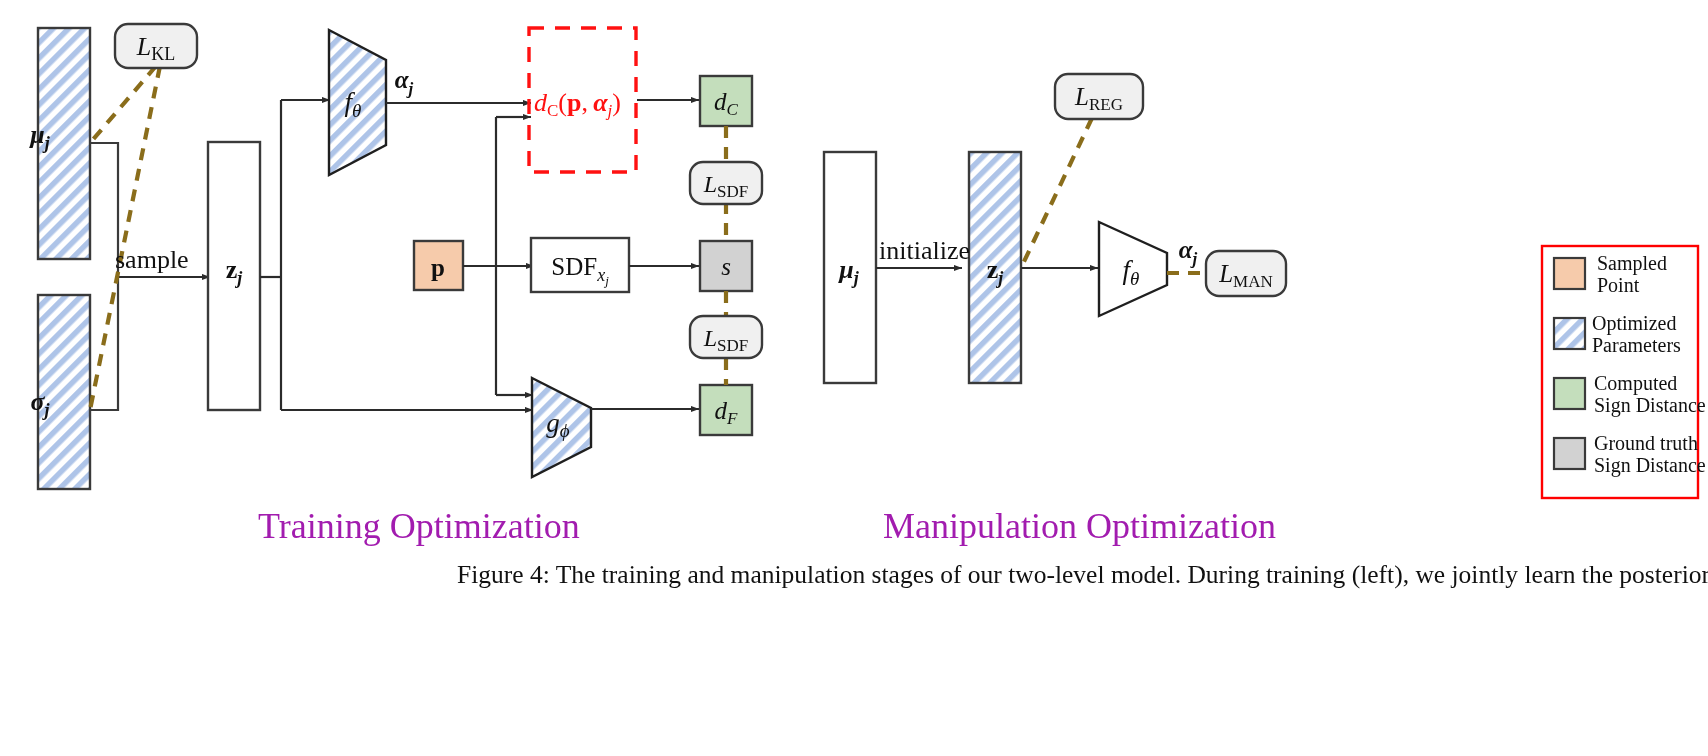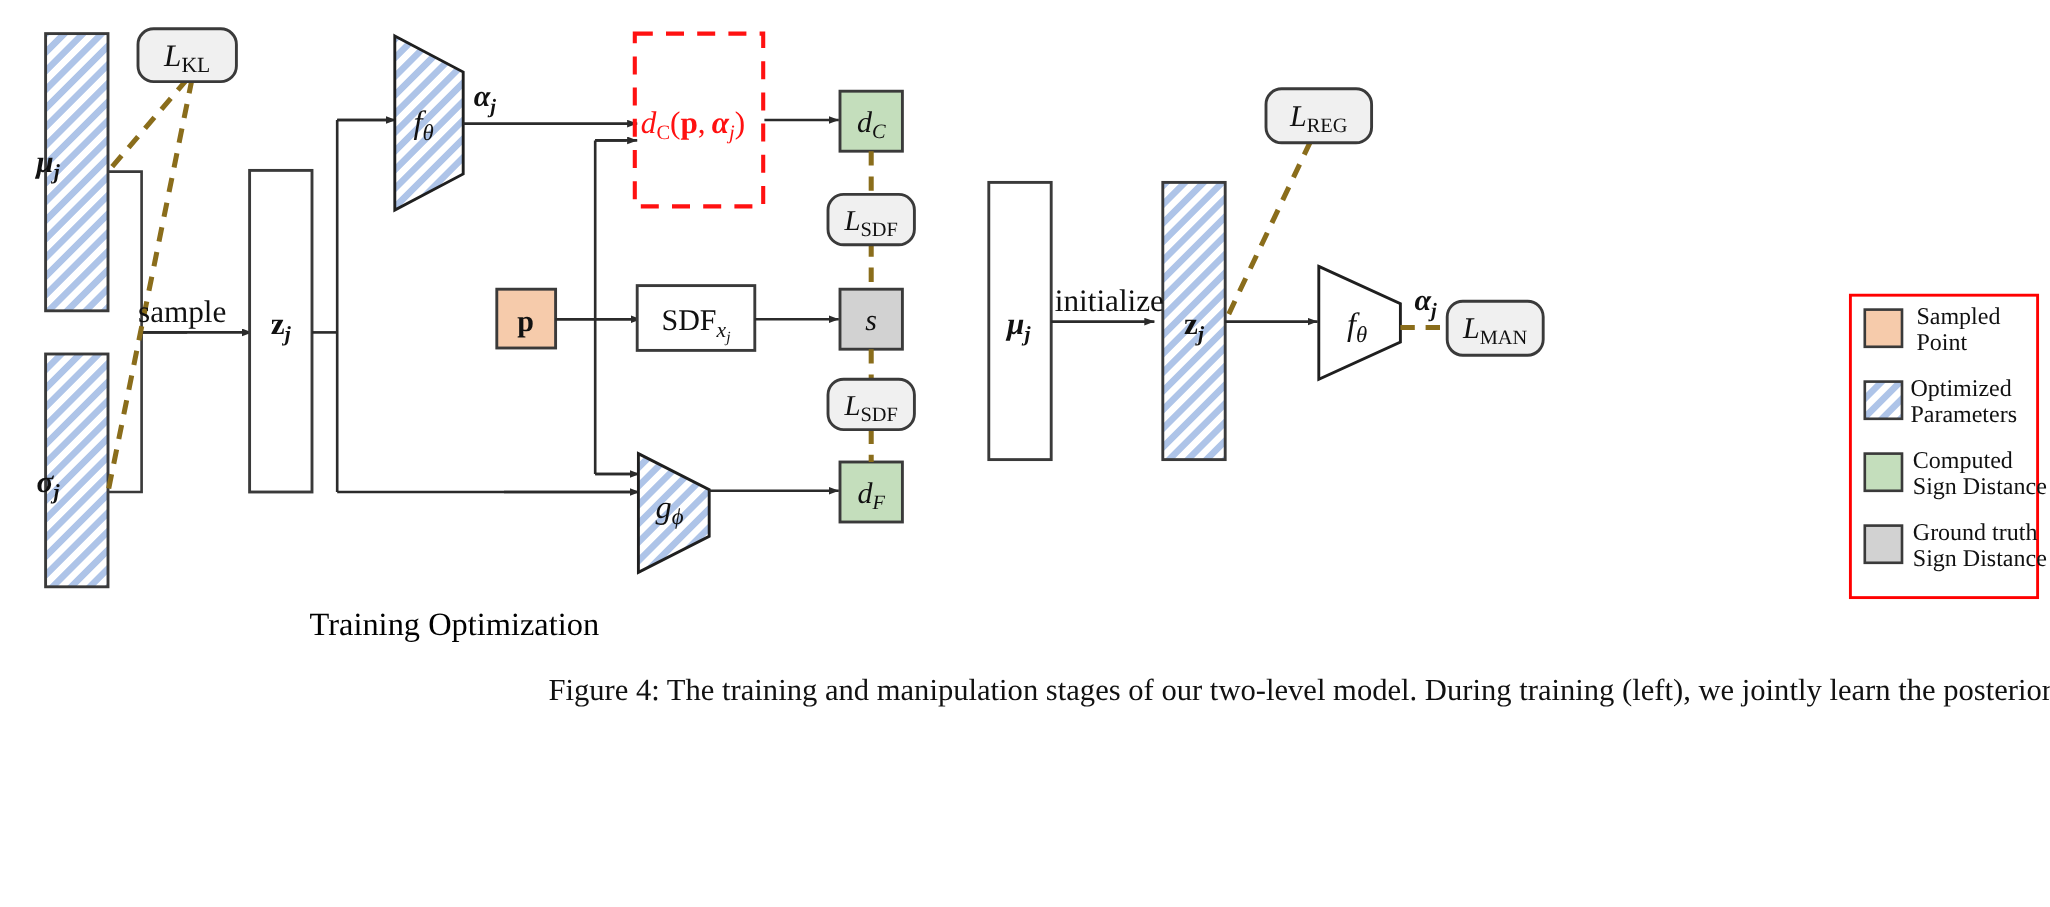--- a/index.html
+++ b/index.html
@@ -1,19 +1,19 @@
 <!DOCTYPE html>
 <html><head>
 <meta charset="utf-8">
 <style>
   html,body{margin:0;padding:0;background:#ffffff;}
   body{width:1708px;height:756px;font-family:"Liberation Serif",serif;color:#111;overflow:hidden;}
   #fig{position:relative;width:1708px;height:648px;border-radius:20px;}
   svg.diagram{position:absolute;left:0;top:0;width:1708px;height:756px;}
-  .stage-label{position:absolute;font-family:"Liberation Serif",serif;font-size:27px;color:#000000;white-space:nowrap;}
+  .stage-label{position:absolute;font-family:"Liberation Serif",serif;font-size:36px;color:#a21caf;white-space:nowrap;}
   #caption{position:absolute;left:28px;top:558px;width:1660px;font-family:"Liberation Serif",serif;font-size:25.5px;line-height:34px;color:#111;text-align:right;margin-left:22px;}
   #caption .red{color:#ee1111;}
   .mi{font-style:italic;}
   .sub{font-size:0.66em;vertical-align:-0.32em;}
 </style>
 </head>
 <body>
 
 <div id="fig">
 
@@ -199,18 +199,19 @@
       <text x="1592" y="330" font-size="20">Optimized</text>
       <text x="1592" y="352" font-size="20">Parameters</text>
       <text x="1594" y="390" font-size="20">Computed</text>
       <text x="1594" y="412" font-size="20">Sign Distance</text>
       <text x="1594" y="450" font-size="20">Ground truth</text>
       <text x="1594" y="472" font-size="20">Sign Distance</text>
     </g>
   </svg>
 
   <div class="stage-label" style="left:258px;top:505px;">Training Optimization</div>
+  <div class="stage-label" style="left:883px;top:505px;">Manipulation Optimization</div>
 
   <div id="caption">
     <div>Figure 4: The training and manipulation stages of our two-level model. During training (left), we jointly learn the posterior</div>
   </div>
 
 </div>
 
 </body></html>

